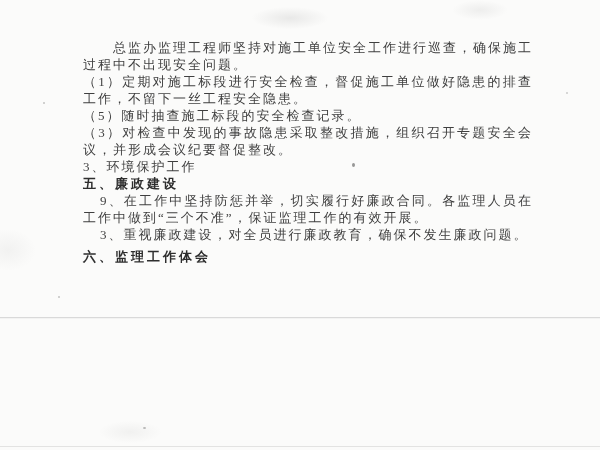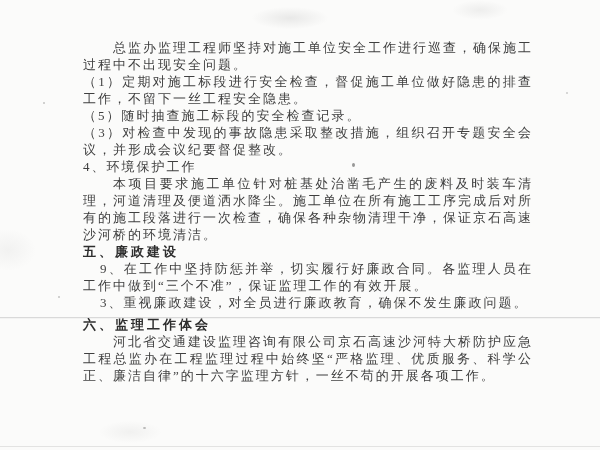--- a/index.html
+++ b/index.html
@@ -70,27 +70,25 @@
 </style>
 </head>
 <body>
 
 <div class="page">
   <div class="text-block" id="doc-text">
       <p class="para ind2">总监办监理工程师坚持对施工单位安全工作进行巡查，确保施工过程中不出现安全问题。</p>
       <p class="para">（1）定期对施工标段进行安全检查，督促施工单位做好隐患的排查工作，不留下一丝工程安全隐患。</p>
       <p class="para">（5）随时抽查施工标段的安全检查记录。</p>
       <p class="para">（3）对检查中发现的事故隐患采取整改措施，组织召开专题安全会议，并形成会议纪要督促整改。</p>
-      <p class="para">4、环境保护工作</p>
-      <p class="para ind2">本项目要求施工单位针对桩基处治凿毛产生的废料及时装车清理，河道清理及便道洒水降尘。施工单位在所有施工工序完成后对所有的施工段落进行一次检查，确保各种杂物清理干净，保证京石高速沙河桥的环境清洁。</p>
+      <p class="para">3、环境保护工作</p>
       <p class="para head">五、廉政建设</p>
       <p class="para ind1">9、在工作中坚持防惩并举，切实履行好廉政合同。各监理人员在工作中做到“三个不准”，保证监理工作的有效开展。</p>
       <p class="para ind1">3、重视廉政建设，对全员进行廉政教育，确保不发生廉政问题。</p>
       <p class="para head gap">六、监理工作体会</p>
-      <p class="para ind2">河北省交通建设监理咨询有限公司京石高速沙河特大桥防护应急工程总监办在工程监理过程中始终坚“严格监理、优质服务、科学公正、廉洁自律”的十六字监理方针，一丝不苟的开展各项工作。</p>
     </div>
 
   <div class="scan-line scan-line-mid"></div>
   <div class="scan-line scan-line-bottom"></div>
 
   <div class="speck speck-a"></div>
   <div class="speck speck-b"></div>
   <div class="speck speck-c"></div>
   <div class="speck speck-d"></div>
   <div class="speck speck-e"></div>

